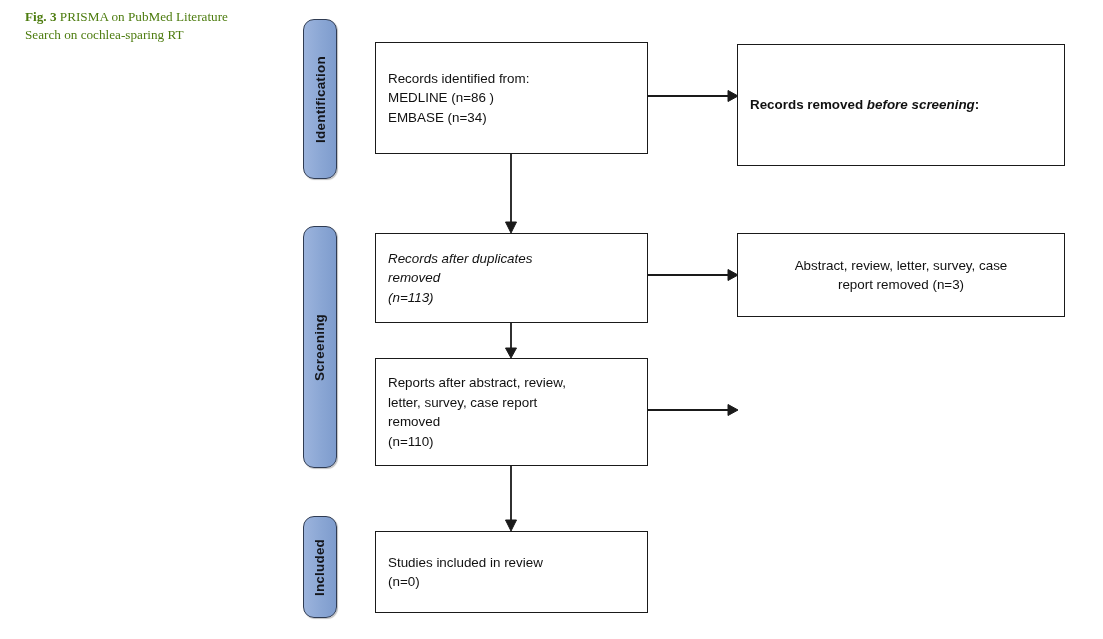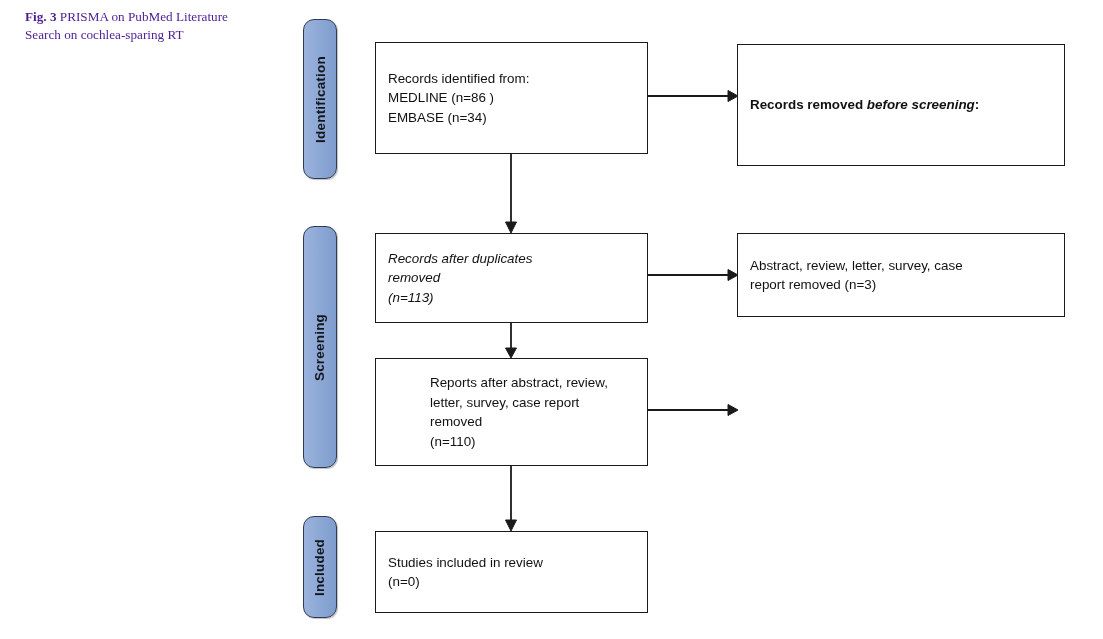--- a/index.html
+++ b/index.html
@@ -21,21 +21,21 @@
 
   
   .caption {
     position: absolute;
     left: 25px;
     top: 8px;
     width: 225px;
     font-family: "Liberation Serif", serif;
     font-size: 13.2px;
     line-height: 18px;
-    color: #4c1d95;
+    color: #4d7c0f;
   }
   .caption .cap-label {
     font-weight: bold;
     font-family: "Liberation Serif", serif;
   }
   .caption .cap-text { font-family: "Liberation Serif", serif; }
 
   
   .phase-bar {
     position: absolute;
@@ -136,42 +136,42 @@
   </div>
 
   <div class="flow-box" style="left:375px; top:233px; width:273px; height:90px;font-style:italic;">
     <div class="box-text">
       <div>Records after duplicates</div>
       <div>removed</div>
       <div>(n=113)</div>
     </div>
   </div>
 
-  <div class="flow-box" style="left:737px; top:233px; width:328px; height:84px;">
+  <div class="flow-box" style="left:737px; top:233px; width:328px; height:84px;text-align:center;">
     <div class="box-text">
       <div>Abstract, review, letter, survey, case</div>
       <div>report removed (n=3)</div>
     </div>
   </div>
 
   <div class="conn" style="left:648px; top:267px; width:92px; height:16px;">
     <svg width="92" height="16">
       <line x1="0" y1="8" x2="80" y2="8" stroke-width="1.8"></line>
       <path d="M80,2.5 L90,8 L80,13.5 Z" fill="#1a1a1a" stroke="none"></path>
     </svg>
   </div>
 
   <div class="conn" style="left:503px; top:323px; width:16px; height:36px;">
     <svg width="16" height="36">
       <line x1="8" y1="0" x2="8" y2="25" stroke-width="1.8"></line>
       <path d="M2.5,25 L13.5,25 L8,35 Z" fill="#1a1a1a" stroke="none"></path>
     </svg>
   </div>
 
-  <div class="flow-box" style="left:375px; top:358px; width:273px; height:108px;padding-left:42px;">
+  <div class="flow-box" style="left:375px; top:358px; width:273px; height:108px;">
     <div class="box-text">
       <div>Reports after abstract, review,</div>
       <div>letter, survey, case report</div>
       <div>removed</div>
       <div>(n=110)</div>
     </div>
   </div>
 
 
   <div class="conn" style="left:648px; top:402px; width:92px; height:16px;">

